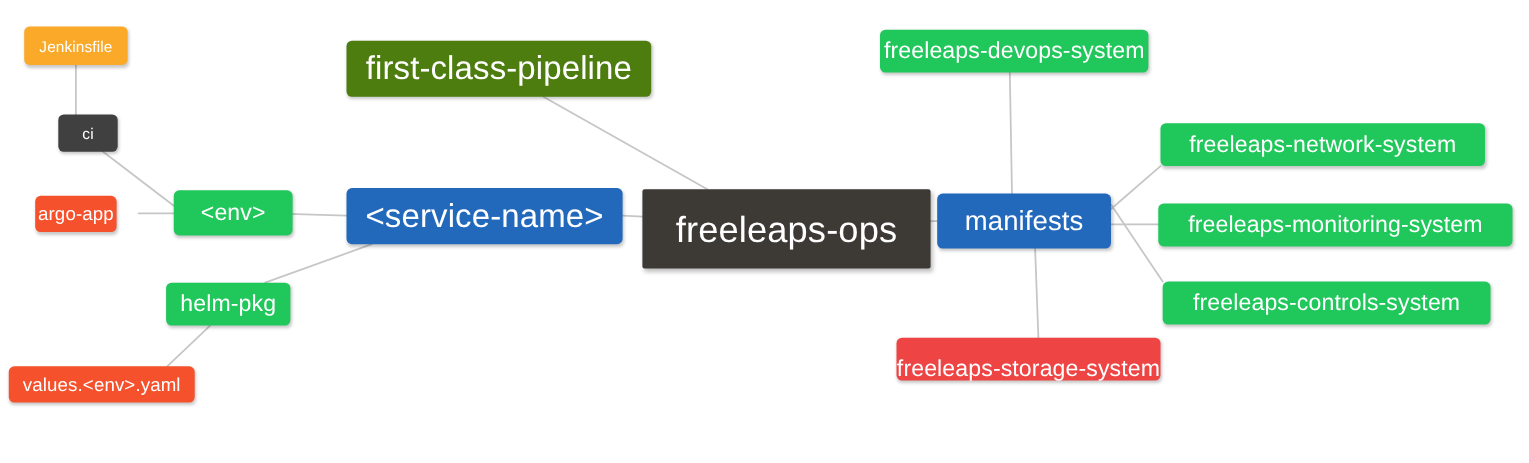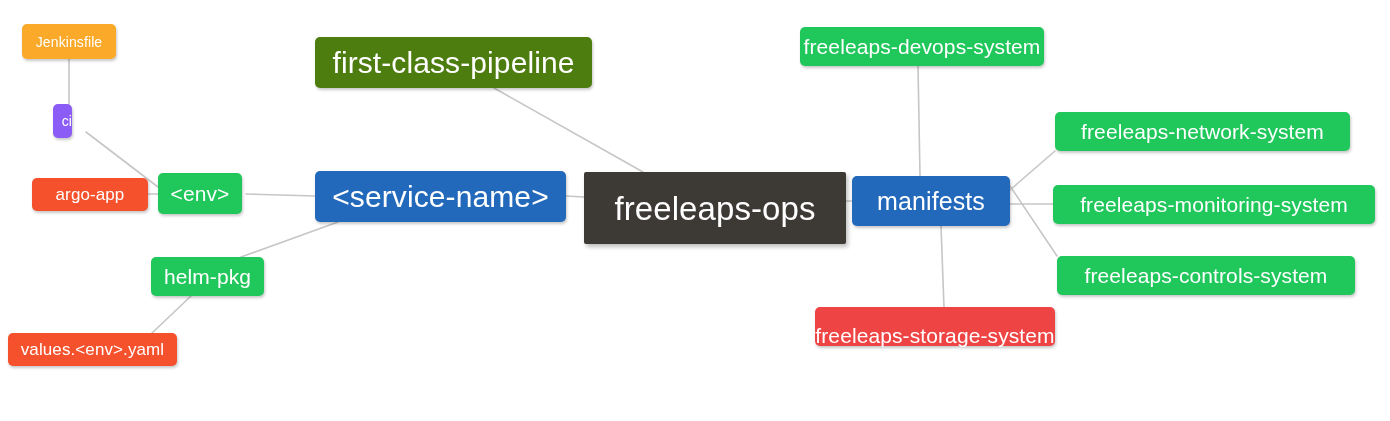--- a/index.html
+++ b/index.html
@@ -69,27 +69,27 @@
       <polyline points="920,176 918,66" fill="none" stroke="#c6c6c6" stroke-width="1.6" stroke-linecap="round"></polyline>
       <polyline points="1010,190 1055,151" fill="none" stroke="#c6c6c6" stroke-width="1.6" stroke-linecap="round"></polyline>
       <polyline points="1010,204 1053,204" fill="none" stroke="#c6c6c6" stroke-width="1.6" stroke-linecap="round"></polyline>
       <polyline points="1010,186 1057,256" fill="none" stroke="#c6c6c6" stroke-width="1.6" stroke-linecap="round"></polyline>
       <polyline points="941,226 944,307" fill="none" stroke="#c6c6c6" stroke-width="1.6" stroke-linecap="round"></polyline>
     </svg>
   <div id="node-layer">
       <div class="node sz-xs" style="left: 22px; top: 24px; width: 94px; height: 35px; background: rgb(251, 169, 40); color: rgb(255, 255, 255);">
         <span>Jenkinsfile</span>
       </div>
-      <div class="node sz-xs" style="left: 53px; top: 104px; width: 19px; height: 34px; background: #8b5cf6; color: rgb(255, 255, 255); justify-content: flex-end;">
+      <div class="node sz-xs" style="left: 53px; top: 104px; width: 54px; height: 34px; background: #404040; color: rgb(255, 255, 255);">
         <span>ci</span>
       </div>
-      <div class="node sz-sm" style="left: 32px; top: 178px; width: 116px; height: 33px; background: rgb(244, 81, 44); color: rgb(255, 255, 255);">
+      <div class="node sz-sm" style="left: 32px; top: 178px; width: 74px; height: 33px; background: rgb(244, 81, 44); color: rgb(255, 255, 255);">
         <span>argo-app</span>
       </div>
-      <div class="node sz-md" style="left: 158px; top: 173px; width: 84px; height: 41px; background: rgb(32, 199, 91); color: rgb(255, 255, 255);">
+      <div class="node sz-md" style="left: 158px; top: 173px; width: 108px; height: 41px; background: rgb(32, 199, 91); color: rgb(255, 255, 255);">
         <span>&lt;env&gt;</span>
       </div>
       <div class="node sz-md" style="left: 151px; top: 257px; width: 113px; height: 39px; background: rgb(32, 199, 91); color: rgb(255, 255, 255);">
         <span>helm-pkg</span>
       </div>
       <div class="node sz-sm" style="left: 8px; top: 333px; width: 169px; height: 33px; background: rgb(244, 81, 44); color: rgb(255, 255, 255);">
         <span>values.&lt;env&gt;.yaml</span>
       </div>
       <div class="node sz-xl" style="left: 315px; top: 37px; width: 277px; height: 51px; background: #4d7c0f; color: rgb(255, 255, 255);">
         <span>first-class-pipeline</span>

